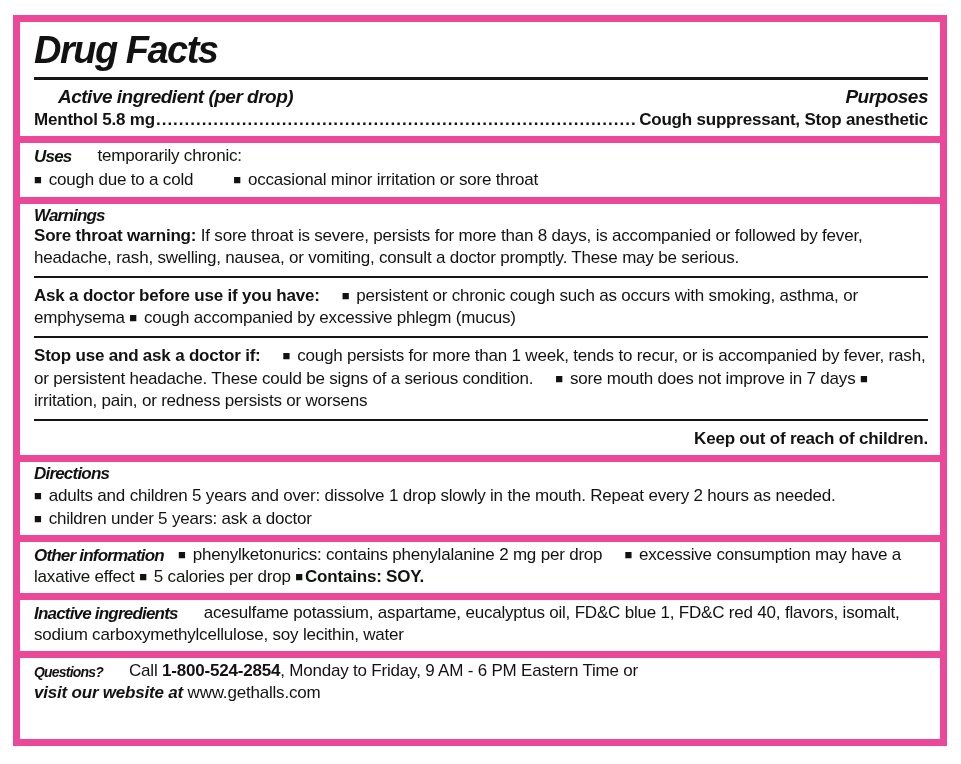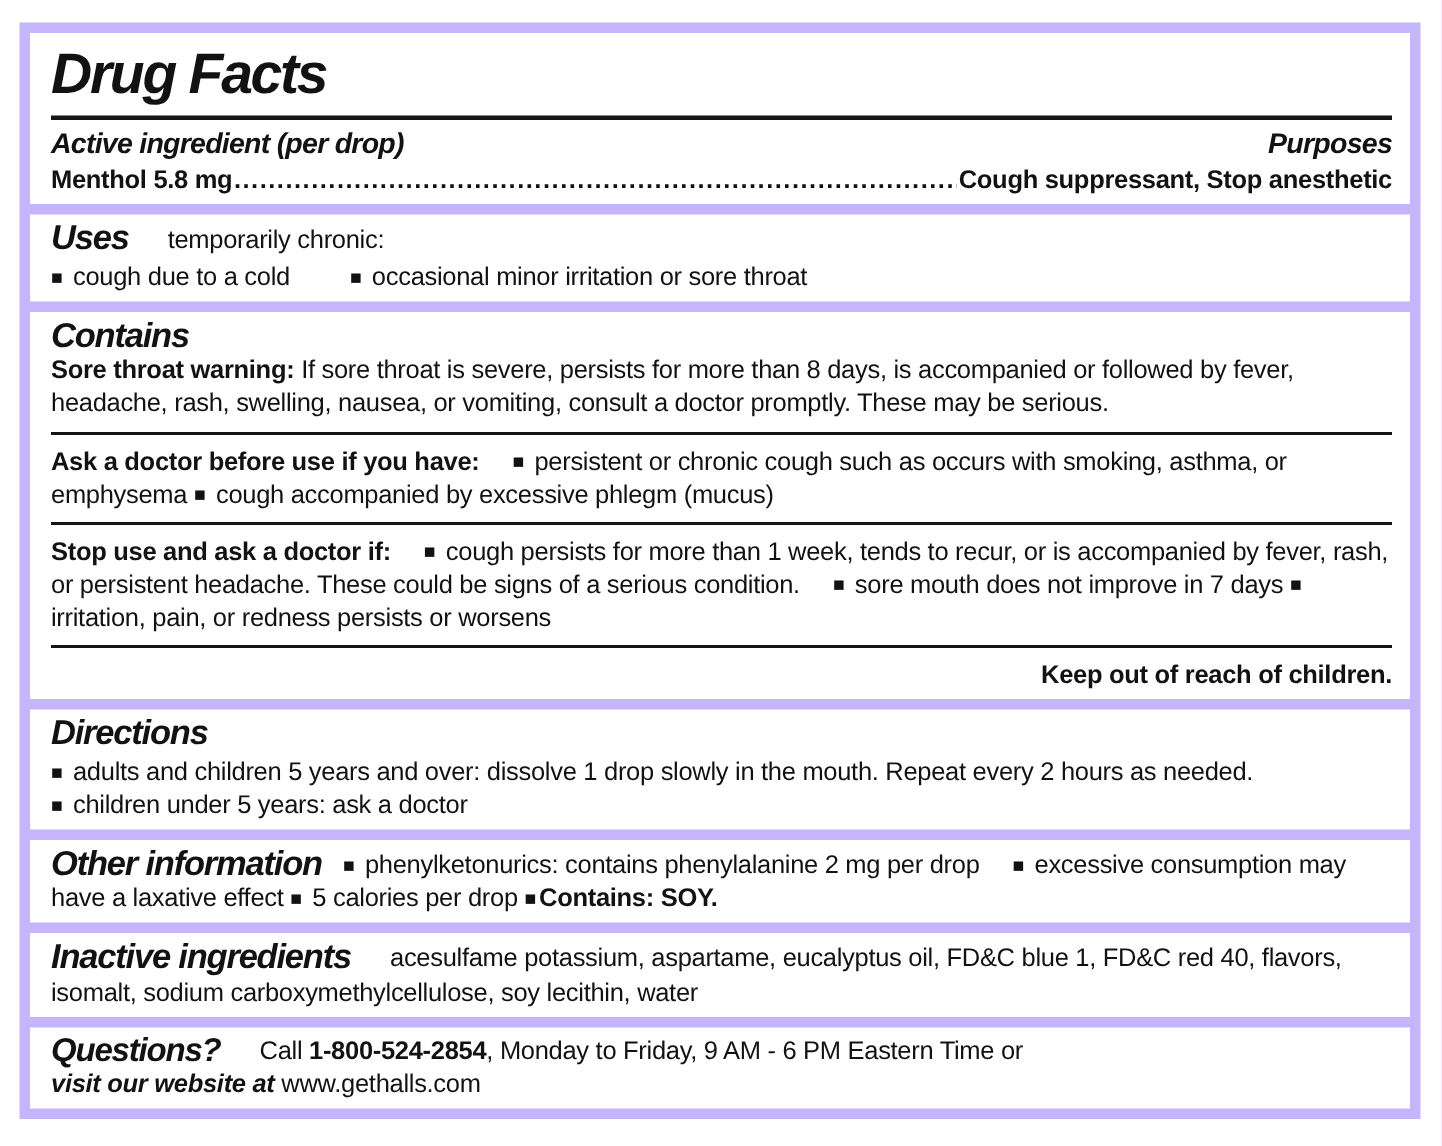--- a/index.html
+++ b/index.html
@@ -3,42 +3,42 @@
 <meta charset="utf-8">
 <style>
   html,body{margin:0;padding:0;background:#ffffff;}
   body{
     width:961px;height:764px;position:relative;
     font-family:"Liberation Sans","DejaVu Sans",sans-serif;
     color:#121212;
   }
   .frame{
     position:absolute;left:13px;top:15px;width:934px;height:731px;
-    background:#c4b5fd;padding:7px;box-sizing:border-box;
+    background:#ec4899;padding:7px;box-sizing:border-box;
     display:flex;flex-direction:column;gap:7px;
   }
   .panel{
     background:#ffffff;color:#121212;
     padding:2px 12px 5px 14px;
     font-size:17px;line-height:1.3;letter-spacing:-0.2px;
   }
   .panel:last-child{flex:1;}
   .title{
     font-size:38px;font-weight:bold;font-style:italic;
     letter-spacing:-1.5px;line-height:1.2;padding-top:4px;
   }
   .title-rule{border:none;border-top:3px solid #151515;margin:3px 0 5px 0;}
   .thin-rule{border:none;border-top:2px solid #151515;margin:7px 0;}
   .sec-head{
-    font-size:23px;font-weight:bold;font-style:italic;
+    font-size:17px;font-weight:bold;font-style:italic;
     letter-spacing:-0.8px;line-height:1.15;
   }
   .runin{display:inline;margin-right:26px;vertical-align:-1px;}
   .sub-head{font-size:19px;font-weight:bold;font-style:italic;letter-spacing:-0.5px;}
-  .row-between{display:flex;justify-content:space-between;align-items:flex-start;}
+  .row-between{display:flex;justify-content:space-between;align-items:flex-start;margin-left:24px;}
   .leader-row{display:flex;align-items:baseline;font-weight:bold;}
   .dots{flex:1;overflow:hidden;white-space:nowrap;letter-spacing:1px;margin:0 1px;}
   .bullet{display:inline-block;font-size:13px;vertical-align:1px;margin-right:7px;}
   .gap-lg{display:inline-block;width:40px;}
   .gap-md{display:inline-block;width:22px;}
   .b{font-weight:bold;text-align:right;}
   .bi{font-weight:bold;font-style:italic;}
   .line{display:block;}
   .mt2{margin-top:2px;}
 </style>
@@ -64,21 +64,21 @@
   <div class="panel">
     <div>
       <span class="sec-head runin">Uses</span><span>temporarily chronic:</span>
     </div>
     <div class="mt2">
       <span class="bullet">■</span><span>cough due to a cold</span><span class="gap-lg"></span><span class="bullet">■</span><span>occasional minor irritation or sore throat</span>
     </div>
   </div>
 
   <div class="panel">
-    <div class="sec-head">Contains</div>
+    <div class="sec-head">Warnings</div>
     <div>
       <span class="b">Sore throat warning:</span><span> If sore throat is severe, persists for more than 8 days, is accompanied or followed by fever, headache, rash, swelling, nausea, or vomiting, consult a doctor promptly. These may be serious.</span>
     </div>
     <hr class="thin-rule">
     <div>
       <span class="b">Ask a doctor before use if you have:</span><span class="gap-md"></span><span class="bullet">■</span><span>persistent or chronic cough such as occurs with smoking, asthma, or emphysema</span> <span class="bullet">■</span><span>cough accompanied by excessive phlegm (mucus)</span>
     </div>
     <hr class="thin-rule">
     <div>
       <span class="b">Stop use and ask a doctor if:</span><span class="gap-md"></span><span class="bullet">■</span><span>cough persists for more than 1 week, tends to recur, or is accompanied by fever, rash, or persistent headache. These could be signs of a serious condition.</span><span class="gap-md"></span><span class="bullet">■</span><span>sore mouth does not improve in 7 days</span> <span class="bullet">■</span><span>irritation, pain, or redness persists or worsens</span>
@@ -104,20 +104,20 @@
   </div>
 
   <div class="panel">
     <div>
       <span class="sec-head runin">Inactive ingredients</span><span>acesulfame potassium, aspartame, eucalyptus oil, FD&amp;C blue 1, FD&amp;C red 40, flavors, isomalt, sodium carboxymethylcellulose, soy lecithin, water</span>
     </div>
   </div>
 
   <div class="panel">
     <div>
-      <span class="sec-head runin" style="font-size:22px;">Questions?</span><span>Call </span><span class="b">1-800-524-2854</span><span>, Monday to Friday, 9 AM - 6 PM Eastern Time or</span>
+      <span class="sec-head runin" style="font-size:14px;">Questions?</span><span>Call </span><span class="b">1-800-524-2854</span><span>, Monday to Friday, 9 AM - 6 PM Eastern Time or</span>
     </div>
     <div>
       <span class="bi">visit our website at </span> <span>www.gethalls.com</span>
     </div>
   </div>
 
 </div>
 
 </body></html>

